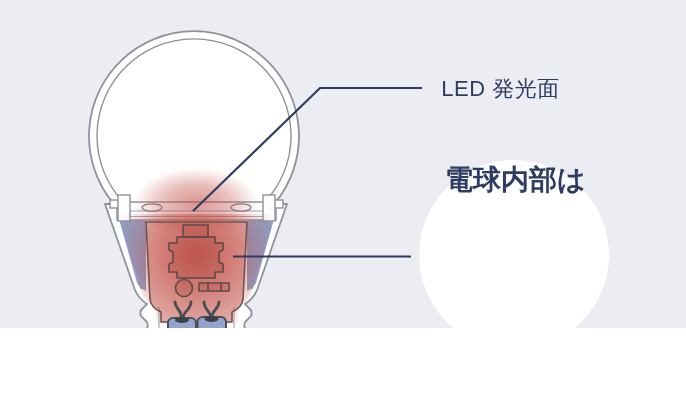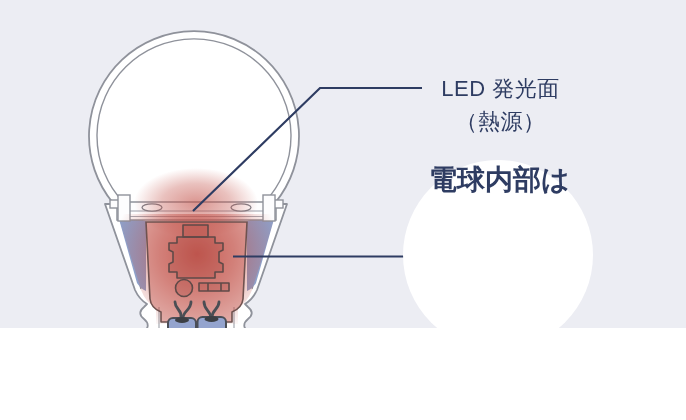--- a/index.html
+++ b/index.html
@@ -26,21 +26,21 @@
     left:428px;top:72px;width:145px;
     text-align:center;
     color:var(--annotation-navy);
     font-size:22px;line-height:33px;
     font-weight:500;
     letter-spacing:0.5px;
     white-space:nowrap;
   }
   .note-circle{
     position:absolute;
-    left:403px;top:160px;width:190px;height:190px;
+    left:419px;top:160px;width:190px;height:190px;
     border-radius:50%;
     background:var(--note-circle-bg);
     display:flex;flex-direction:column;justify-content:space-between;
     box-sizing:border-box;
     padding-left:26px;
   }
   .note-circle .note-line{
     color:var(--annotation-navy);
     font-size:28px;line-height:40px;
     font-weight:bold;
@@ -147,20 +147,19 @@
     </g>
 
     <g fill="none" stroke="var(--annotation-navy,#2e3c62)" stroke-width="2.2">
       <polyline points="193,211 320,88 422,88"></polyline>
       <line x1="233" y1="256.5" x2="411" y2="256.5"></line>
     </g>
   </svg>
 
   <div class="led-label">
     <div>LED 発光面</div>
-    <div>（熱源）</div>
   </div>
 
   <div class="note-circle">
     <div class="note-line">電球内部は</div>
   </div>
 
 </div>
 
 </body></html>

